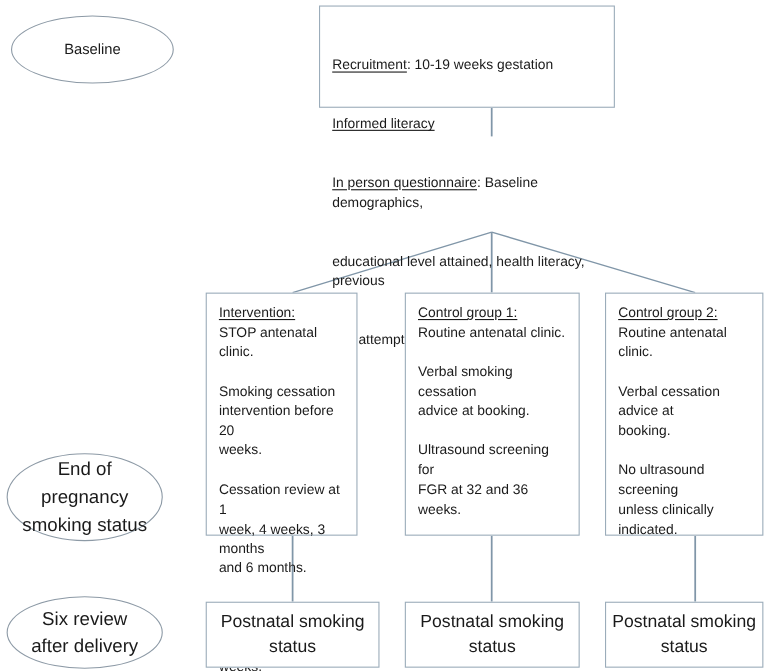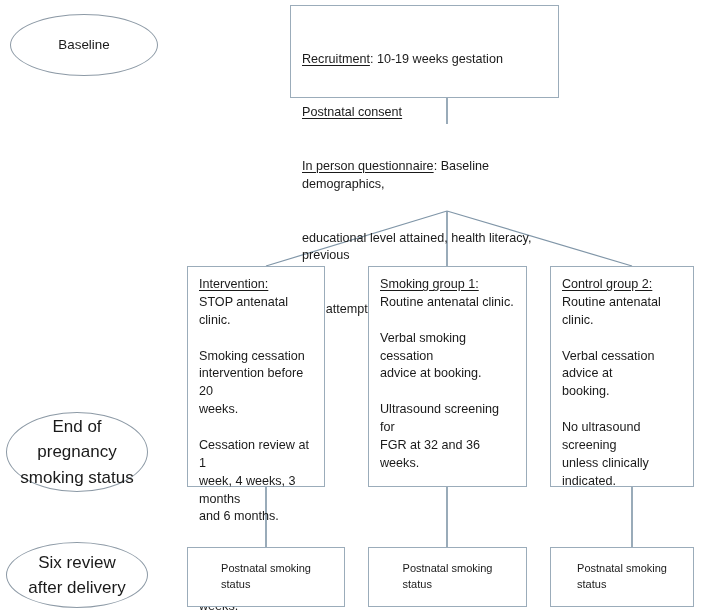--- a/index.html
+++ b/index.html
@@ -40,22 +40,23 @@
   .box-body {
     padding: 9px 10px 8px 11px;
     font-size: 12.6px;
     line-height: 1.42;
     white-space: pre-wrap;
   }
   .box-centered {
     display: flex;
     align-items: center;
     justify-content: center;
+    text-align: center;
     height: 100%;
-    font-size: 11px;
+    font-size: 16px;
     line-height: 1.45;
     white-space: pre-line;
   }
   .lead {
     text-decoration: underline;
     text-underline-offset: 1.5px;
   }
   .ellipse {
     border: 1px solid #8d9aa6;
     border-radius: 50%;
@@ -99,21 +100,21 @@
   </div>
 
   <div class="node ellipse small-text" style="left:6px; top:542px; width:142px; height:66px;">
     <span>Six review
 after delivery</span>
   </div>
 
   <div class="node box" style="left:290px; top:5px; width:269px; height:93px;">
     <div class="box-body">
       <div><span class="lead">Recruitment</span><span>: 10-19 weeks gestation</span></div>
-      <div><span class="lead">Postnatal consent</span><span></span></div>
+      <div><span class="lead">Informed literacy</span><span></span></div>
       <div><span class="lead">In person questionnaire</span><span>: Baseline demographics,</span></div>
       <div><span>educational level attained, health literacy, previous</span></div>
       <div><span>quit attempts and motivation levels</span></div>
     </div>
   </div>
 
 
   <div class="node box" style="left:187px; top:266px; width:138px; height:221px;">
     <div class="box-body"><span class="lead">Intervention:</span>
 <span>STOP antenatal clinic.
@@ -124,21 +125,21 @@
 
 Cessation review at 1
 week, 4 weeks, 3 months
 and 6 months.
 
 Ultrasound screening for
 FGR at 32 and 36 weeks.</span></div>
   </div>
 
   <div class="node box" style="left:368px; top:266px; width:159px; height:221px;">
-    <div class="box-body"><span class="lead">Smoking group 1:</span>
+    <div class="box-body"><span class="lead">Control group 1:</span>
 <span>Routine antenatal clinic.
 
 Verbal smoking cessation
 advice at booking.
 
 Ultrasound screening for
 FGR at 32 and 36 weeks.</span></div>
   </div>
 
   <div class="node box" style="left:550px; top:266px; width:144px; height:221px;">

